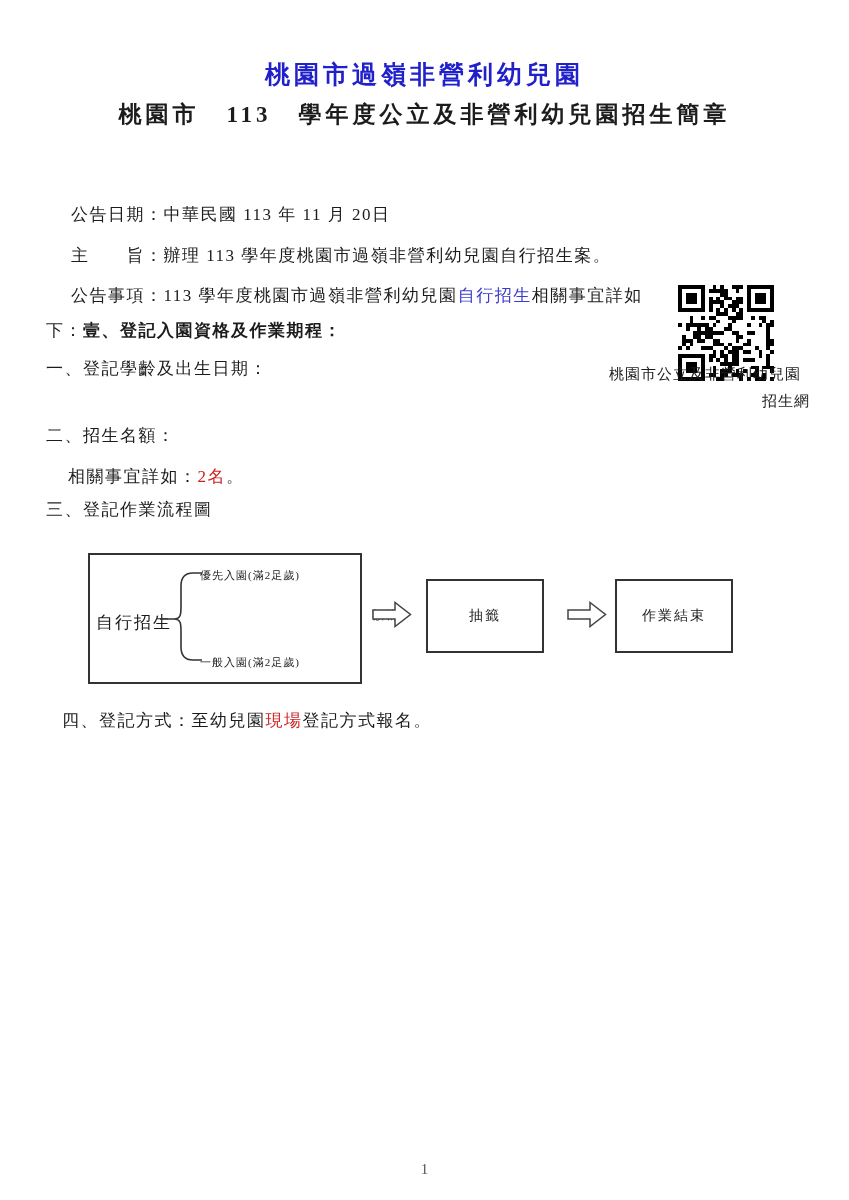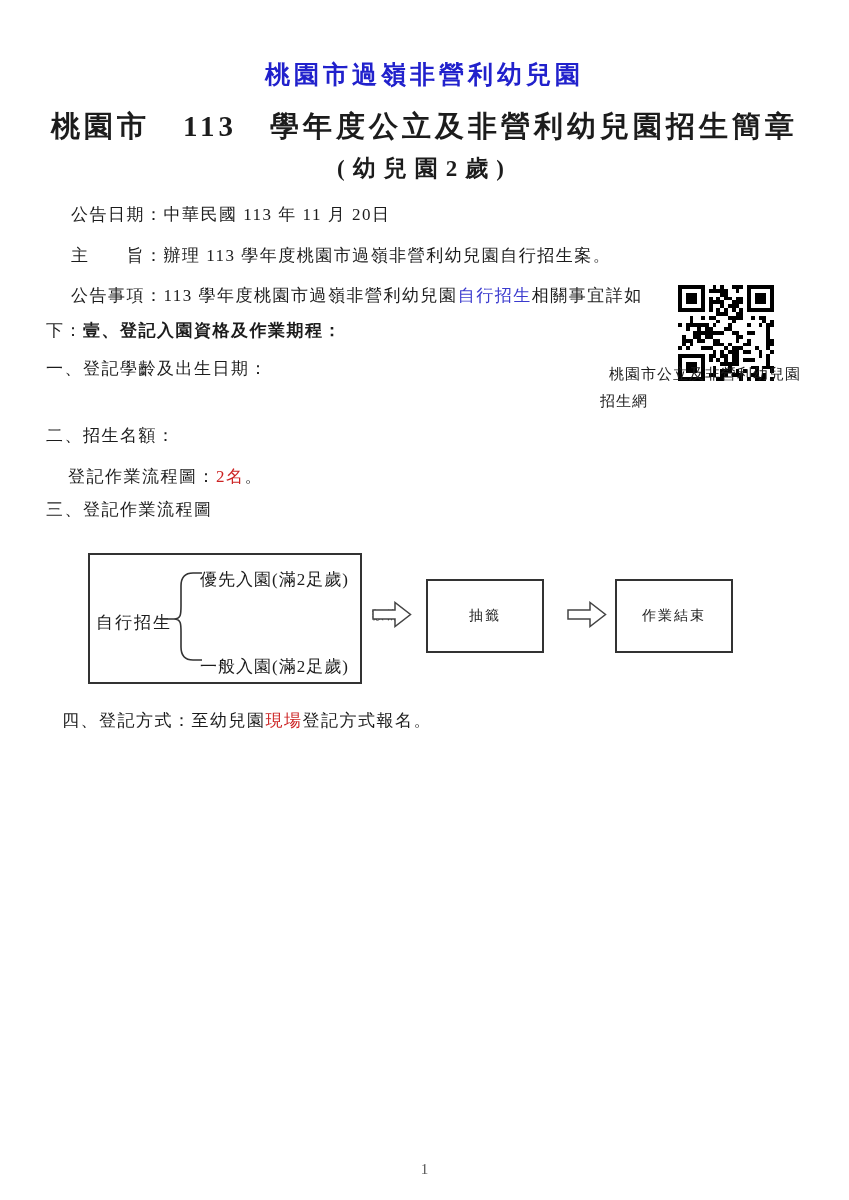--- a/index.html
+++ b/index.html
@@ -14,76 +14,75 @@
     position:relative;
     width:849px;height:1200px;
     background:#ffffff;
     font-family:"Liberation Serif","DejaVu Serif",serif;
     color:var(--ink);
     overflow:hidden;
   }
   .abs{position:absolute;white-space:pre;line-height:1.15;}
   .center{left:0;width:849px;text-align:center;}
   .t-school{top:61px;font-size:25px;font-weight:bold;color:var(--title-blue);letter-spacing:4px;}
-  .t-main{top:110px;font-size:29px;font-weight:bold;letter-spacing:4px;}
+  .t-main{top:102px;font-size:23px;font-weight:bold;letter-spacing:4px;}
   .t-sub{top:156px;font-size:23px;font-weight:bold;letter-spacing:8px;}
   .body-text{font-size:17px;letter-spacing:1.5px;}
   .l-date{left:71px;top:205px;}
   .l-subject{left:71px;top:246px;}
   .l-notice{left:71px;top:286px;text-align:right;}
   .l-cont{left:46px;top:321px;}
   .l-s1h{left:46px;top:359px;}
   .l-s1b{left:68px;top:391px;}
   .l-s2h{left:46px;top:426px;}
   .l-s2b{left:68px;top:467px;}
   .l-s3h{left:46px;top:500px;}
   .l-s4{left:46px;top:711px;margin-left:16px;}
   .hl-blue{color:var(--link-blue);}
   .hl-red{color:var(--accent-red);}
   .bold{font-weight:bold;}
   .qr-wrap{left:662px;top:267px;width:96px;height:96px;}
   .qr-cap1{left:600px;top:366px;width:210px;text-align:center;font-size:15px;letter-spacing:1px;}
-  .qr-cap2{left:600px;top:393px;width:210px;text-align:left;font-size:15px;letter-spacing:1px;}
+  .qr-cap2{left:600px;top:393px;width:210px;text-align:right;font-size:15px;letter-spacing:1px;}
   .fc-box{
     position:absolute;box-sizing:border-box;
     border:2px solid var(--line);background:#ffffff;
   }
   .fc-left{left:88px;top:553px;width:274px;height:131px;}
   .fc-step{display:flex;align-items:center;justify-content:center;
     font-size:14px;letter-spacing:2px;}
   .fc-step2{left:426px;top:579px;width:118px;height:74px;}
   .fc-step3{left:615px;top:579px;width:118px;height:74px;}
   .fc-src{position:absolute;left:6px;top:56px;font-size:17px;letter-spacing:2px;white-space:pre;}
-  .fc-branch{position:absolute;font-size:17px;letter-spacing:1px;white-space:pre;}
+  .fc-branch{position:absolute;font-size:11px;letter-spacing:1px;white-space:pre;}
   .fc-branch-top{left:110px;top:13px;}
   .fc-branch-bottom{left:110px;top:100px;}
   .brace{position:absolute;left:66px;top:0;width:50px;height:127px;}
   .fc-a1label{left:372px;top:609px;font-size:12px;letter-spacing:3px;}
   .fc-arrow{position:absolute;width:40px;height:27px;}
   .fc-arrow1{left:372px;top:601px;}
   .fc-arrow2{left:567px;top:601px;}
   .pg{left:0;width:849px;top:1161px;text-align:center;font-size:15px;color:#555;}
 </style>
 </head>
 <body>
 
 <div class="page">
 
   <div class="abs center t-school">桃園市過嶺非營利幼兒園</div>
   <div class="abs center t-main">桃園市　113　學年度公立及非營利幼兒園招生簡章</div>
-  <div class="abs center t-sub">(幼兒園2歲)</div>
 
   <div class="abs body-text l-date">公告日期：中華民國 113 年 11 月 20日</div>
   <div class="abs body-text l-subject">主　　旨：辦理 113 學年度桃園市過嶺非營利幼兒園自行招生案。</div>
   <div class="abs body-text l-notice"><span>公告事項：113 學年度桃園市過嶺非營利幼兒園</span><span class="hl-blue">自行招生</span><span>相關事宜詳如</span></div>
   <div class="abs body-text l-cont"><span>下：</span><span class="bold">壹、登記入園資格及作業期程：</span></div>
 
   <div class="abs body-text l-s1h">一、登記學齡及出生日期：</div>
   <div class="abs body-text l-s2h">二、招生名額：</div>
-  <div class="abs body-text l-s2b"><span>登記作業流程圖：</span><span class="hl-red">2名</span><span>。</span></div>
+  <div class="abs body-text l-s2b"><span>相關事宜詳如：</span><span class="hl-red">2名</span><span>。</span></div>
   <div class="abs body-text l-s3h">三、登記作業流程圖</div>
 
   <div class="abs qr-wrap">
     <svg id="qr-svg" width="96" height="96" viewBox="0 0 25 25" fill="#000" shape-rendering="crispEdges" xmlns="http://www.w3.org/2000/svg">
         <rect x="0" y="0" width="1" height="1"></rect>
         <rect x="1" y="0" width="1" height="1"></rect>
         <rect x="2" y="0" width="1" height="1"></rect>
         <rect x="3" y="0" width="1" height="1"></rect>
         <rect x="4" y="0" width="1" height="1"></rect>
         <rect x="5" y="0" width="1" height="1"></rect>

